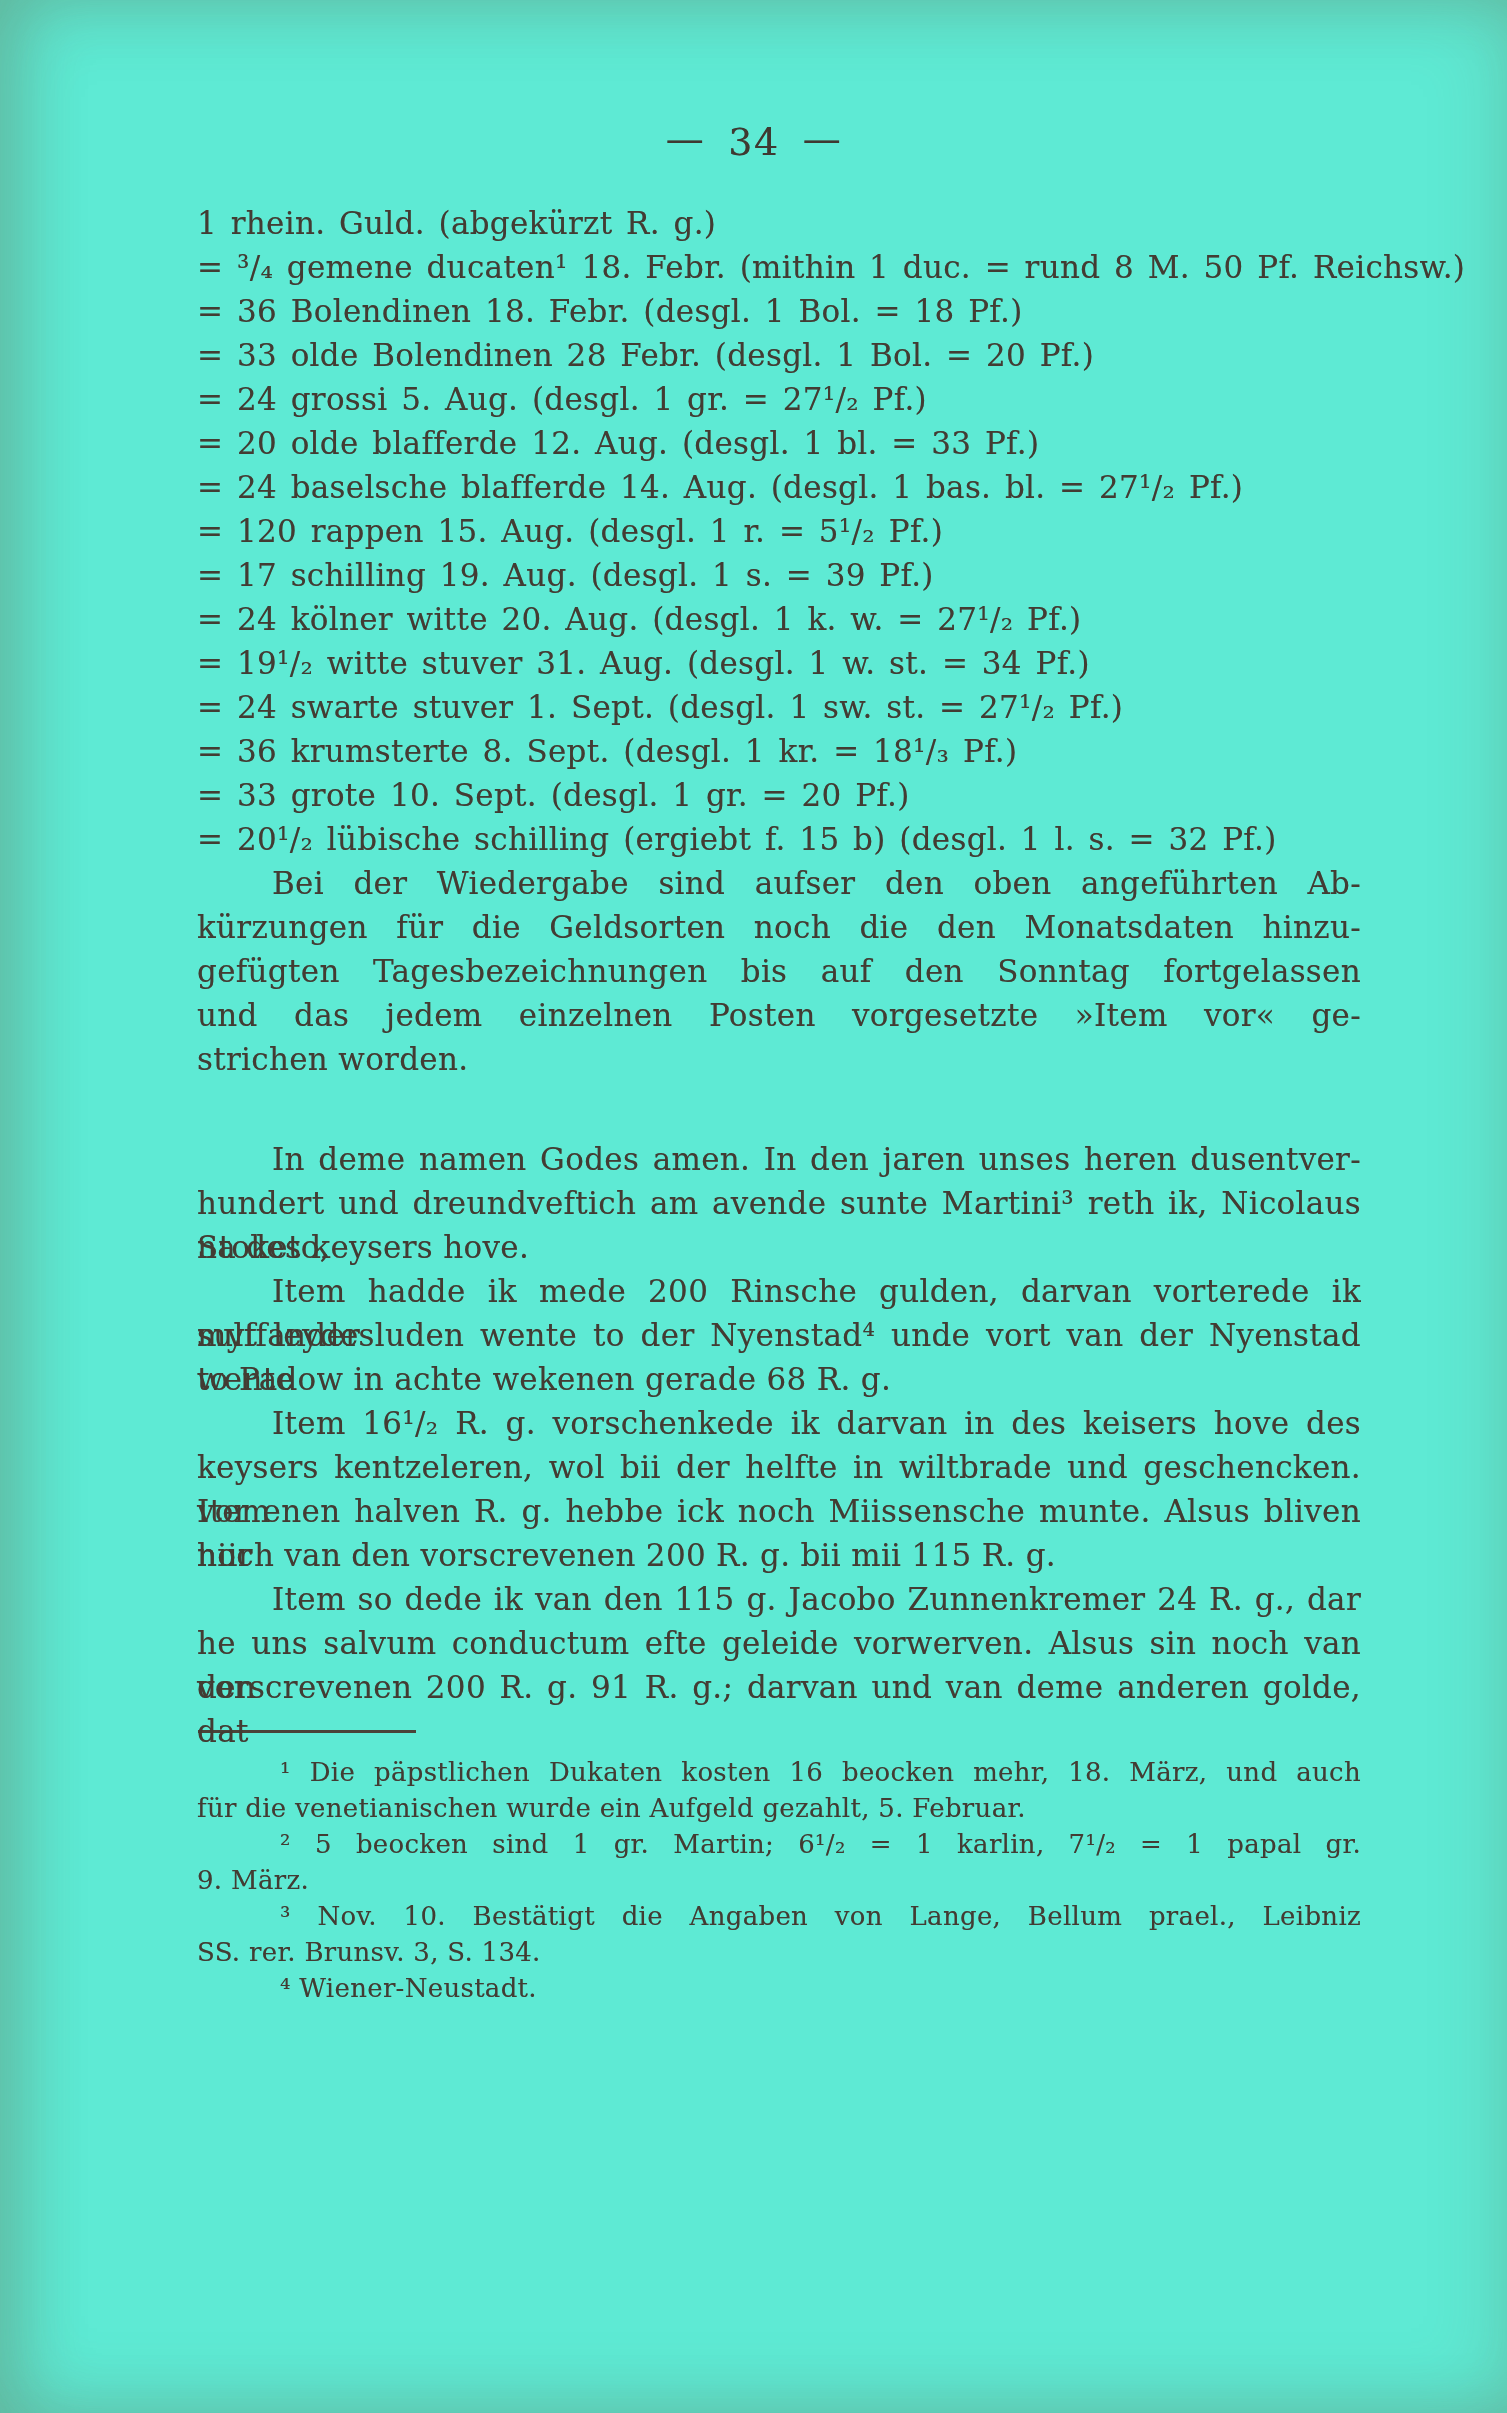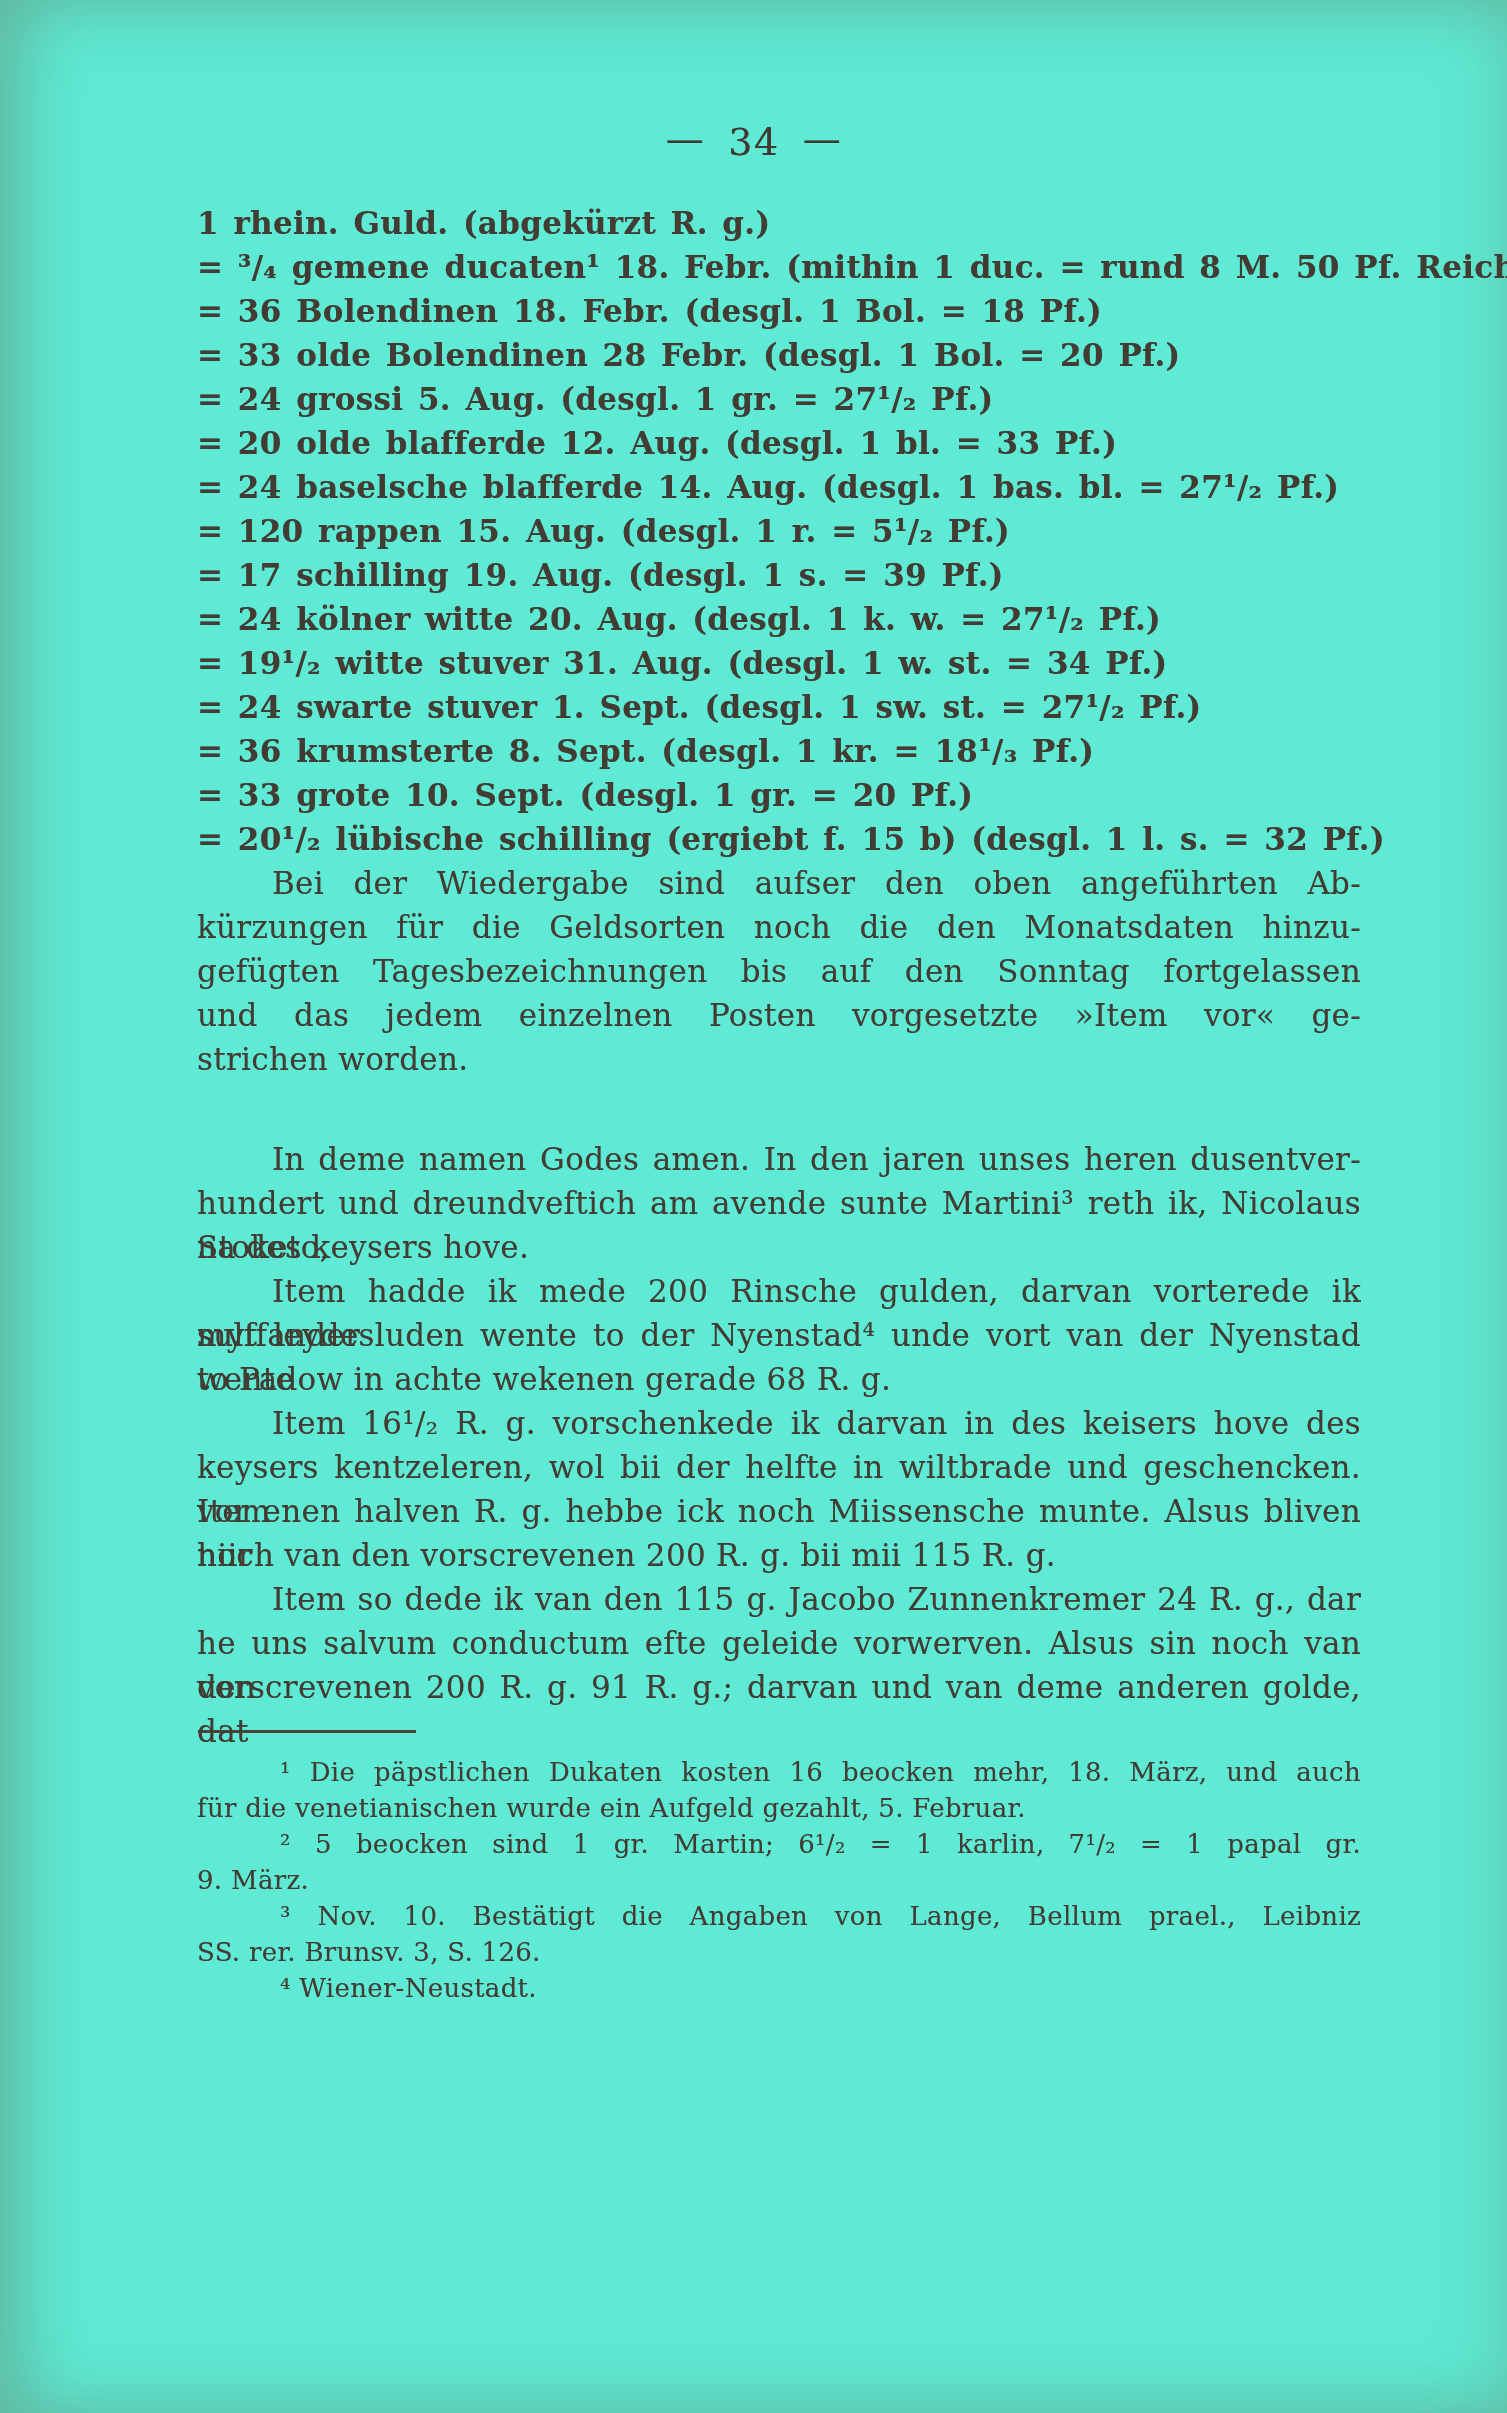--- a/index.html
+++ b/index.html
@@ -21,21 +21,21 @@
     text-align:center;font-size:38px;line-height:45px;
     letter-spacing:1.5px;color:#3f3931;
     text-shadow:0 0 0.5px rgba(63,57,49,.45);
   }
   .pagenum .dash{margin:0 23px;position:relative;top:-3px;}
   .content{
     position:absolute;left:197px;top:201px;width:1164px;
     font-size:31px;letter-spacing:0.3px;
     text-shadow:0 0 0.5px rgba(67,61,53,.4);
   }
-  .mline{height:44px;line-height:44px;white-space:nowrap;word-spacing:3.5px;font-weight:bold;}
+  .mline{height:44px;line-height:44px;white-space:nowrap;word-spacing:3.5px;}
   .pline{
     height:44px;line-height:44px;
     text-align:justify;text-align-last:justify;
   }
   .pline.first{text-indent:75px;}
   .pline.endp{text-align-last:left;}
   .diary{margin-top:56px;}
   .fnrule{
     width:218px;height:3px;background:#4a4339;margin:21px 0 0 1px;
     box-shadow:0 0 0.5px rgba(67,61,53,.6);
@@ -115,21 +115,21 @@
       <div>
         <div class="fline first">¹ Die päpstlichen Dukaten kosten 16 beocken mehr, 18. März, und auch</div>
         <div class="fline endp">für die venetianischen wurde ein Aufgeld gezahlt, 5. Februar.</div>
       </div>
       <div>
         <div class="fline first">² 5 beocken sind 1 gr. Martin; 6¹/₂ = 1 karlin, 7¹/₂ = 1 papal gr.</div>
         <div class="fline endp">9. März.</div>
       </div>
       <div>
         <div class="fline first">³ Nov. 10.  Bestätigt die Angaben von Lange, Bellum prael., Leibniz</div>
-        <div class="fline endp">SS. rer. Brunsv. 3, S. 126.</div>
+        <div class="fline endp">SS. rer. Brunsv. 3, S. 134.</div>
       </div>
       <div>
         <div class="fline first endp">⁴ Wiener-Neustadt.</div>
       </div>
     </div>
 
   </div>
 </div>
 
 

